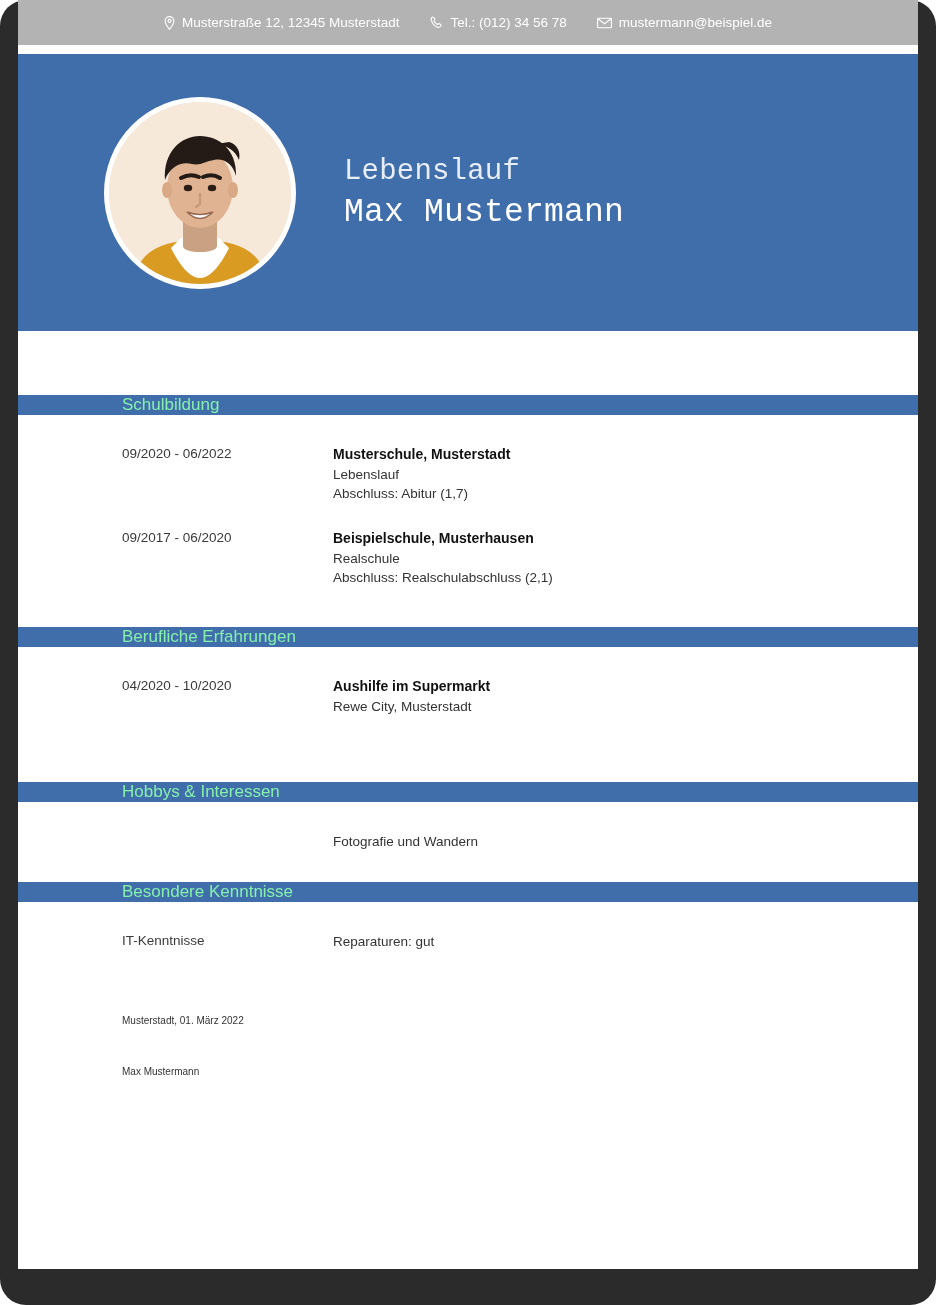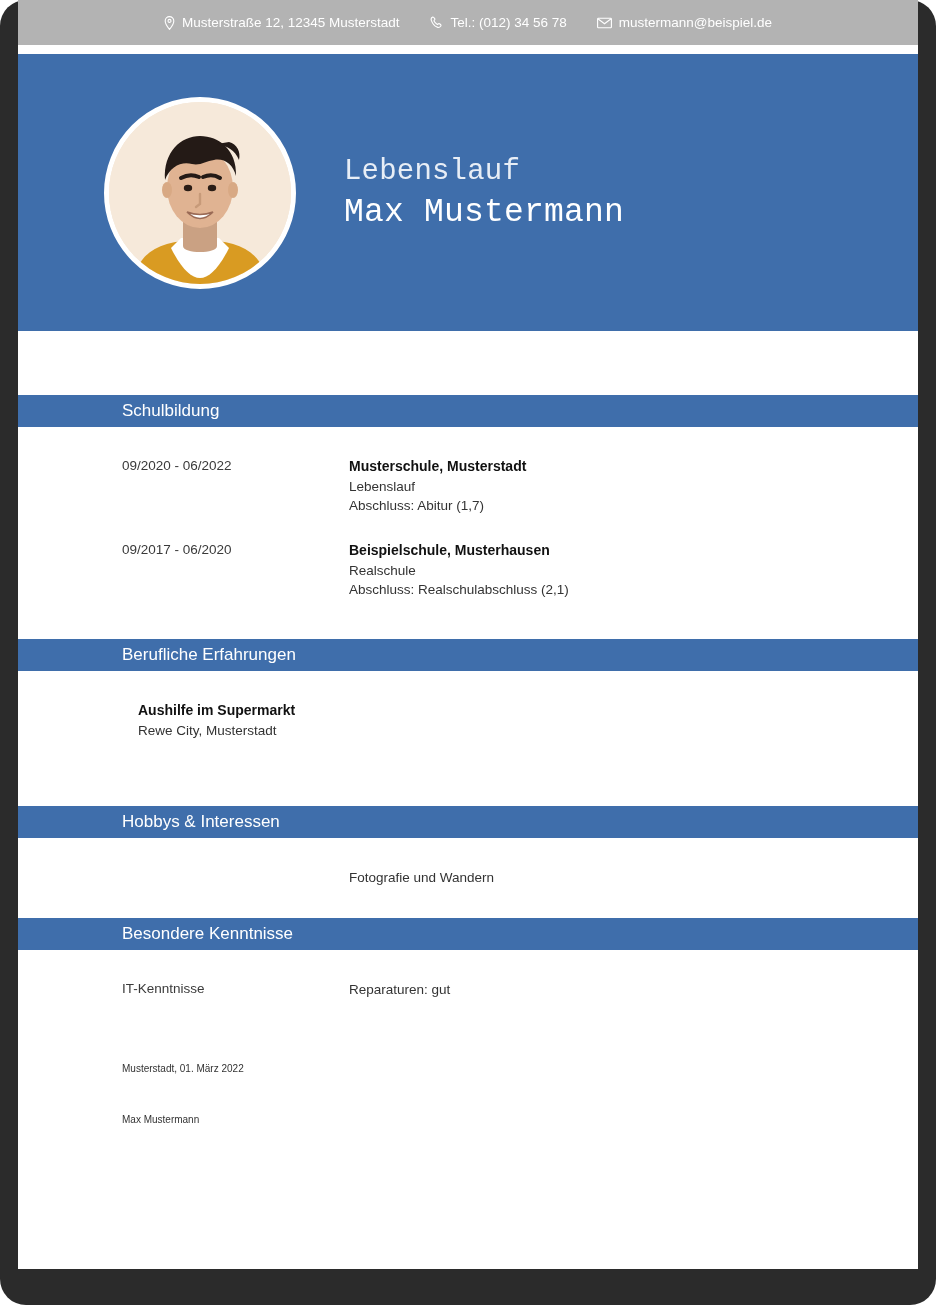--- a/index.html
+++ b/index.html
@@ -82,23 +82,23 @@
   }
   .title-name {
     font-size: 33px;
     font-weight: 400;
     letter-spacing: 0.2px;
   }
   .header-gap { height: 64px; background: #ffffff; }
 
   
   .section-bar {
-    height: 32px;
+    height: 20px;
     background: #3f6eab;
-    color: #ffffff;
+    color: #86efac;
     display: flex;
     align-items: center;
     font-size: 17px;
     font-weight: 400;
     padding-left: 104px;
   }
   .rows { padding: 0; }
   .row {
     display: flex;
     padding: 0 0 0 104px;
@@ -106,21 +106,21 @@
     color: #222222;
   }
   .row .date {
     width: 211px;
     flex: 0 0 211px;
     color: #3a3a3a;
     padding-top: 1px;
     font-size: 13.5px;
   }
   .row .body { flex: 1; }
-  .row .body .ln { line-height: 1.42; color: #333333; font-size: 13.5px; margin-left: 16px; }
+  .row .body .ln { line-height: 1.42; color: #333333; font-size: 13.5px; }
   .row .body .ln.strong { font-weight: bold; color: #111111; font-size: 14px; }
 
   .gap-26 { height: 26px; }
   .gap-30 { height: 30px; }
   .gap-40 { height: 40px; }
   .gap-64 { height: 64px; }
 
   .signature-line {
     padding-left: 104px;
     font-size: 10px;
@@ -223,20 +223,21 @@
           <div class="ln">Abschluss: Realschulabschluss (2,1)</div>
         </div>
       </div>
     </div>
     <div class="gap-40"></div>
 
     <div class="section-bar">Berufliche Erfahrungen</div>
     <div class="gap-30"></div>
     <div class="rows">
       <div class="row">
+        <div class="date">04/2020 - 10/2020</div>
         <div class="body">
           <div class="ln strong">Aushilfe im Supermarkt</div>
           <div class="ln">Rewe City, Musterstadt</div>
         </div>
       </div>
       <div class="gap-26"></div>
     </div>
     <div class="gap-40"></div>
 
     <div class="section-bar">Hobbys &amp; Interessen</div>

